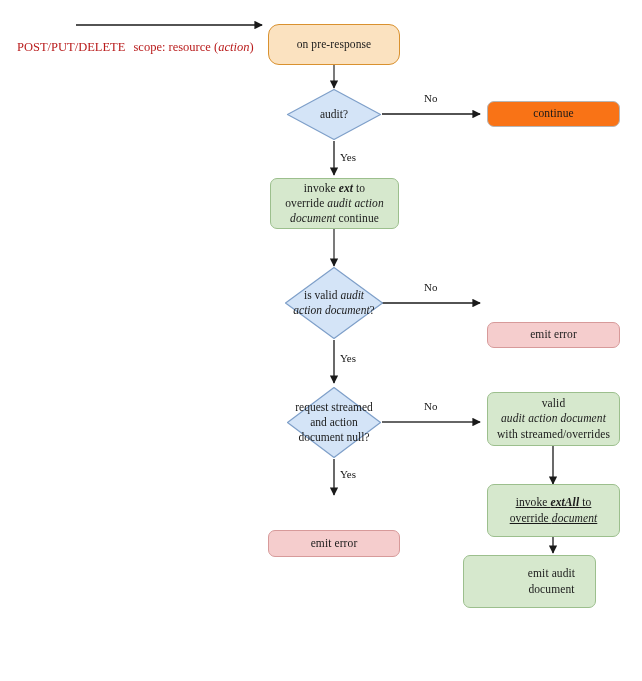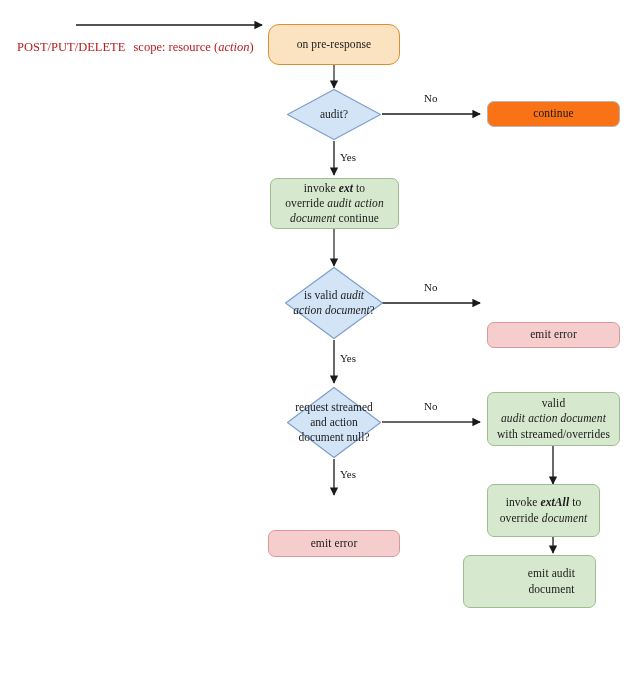--- a/index.html
+++ b/index.html
@@ -197,21 +197,21 @@
   </div>
 
   <div class="node box process" style="left:487px; top:392px; width:133px; height:54px;">
     <span class="txt">
       <span>valid</span><br>
       <i>audit action document</i><br>
       <span>with streamed/overrides</span>
     </span>
   </div>
 
-  <div class="node box process" style="left:487px; top:484px; width:113px; height:53px;">
+  <div class="node box process" style="left:487px; top:484px; width:133px; height:53px;text-decoration:underline;">
     <span class="txt">
       <span>invoke </span><span class="bi">extAll</span><span> to</span><br>
       <span>override </span><i>document</i>
     </span>
   </div>
 
   <div class="node box process" style="left:463px; top:555px; width:133px; height:53px;padding-left:44px;">
     <span class="txt">emit audit document</span>
   </div>
 

